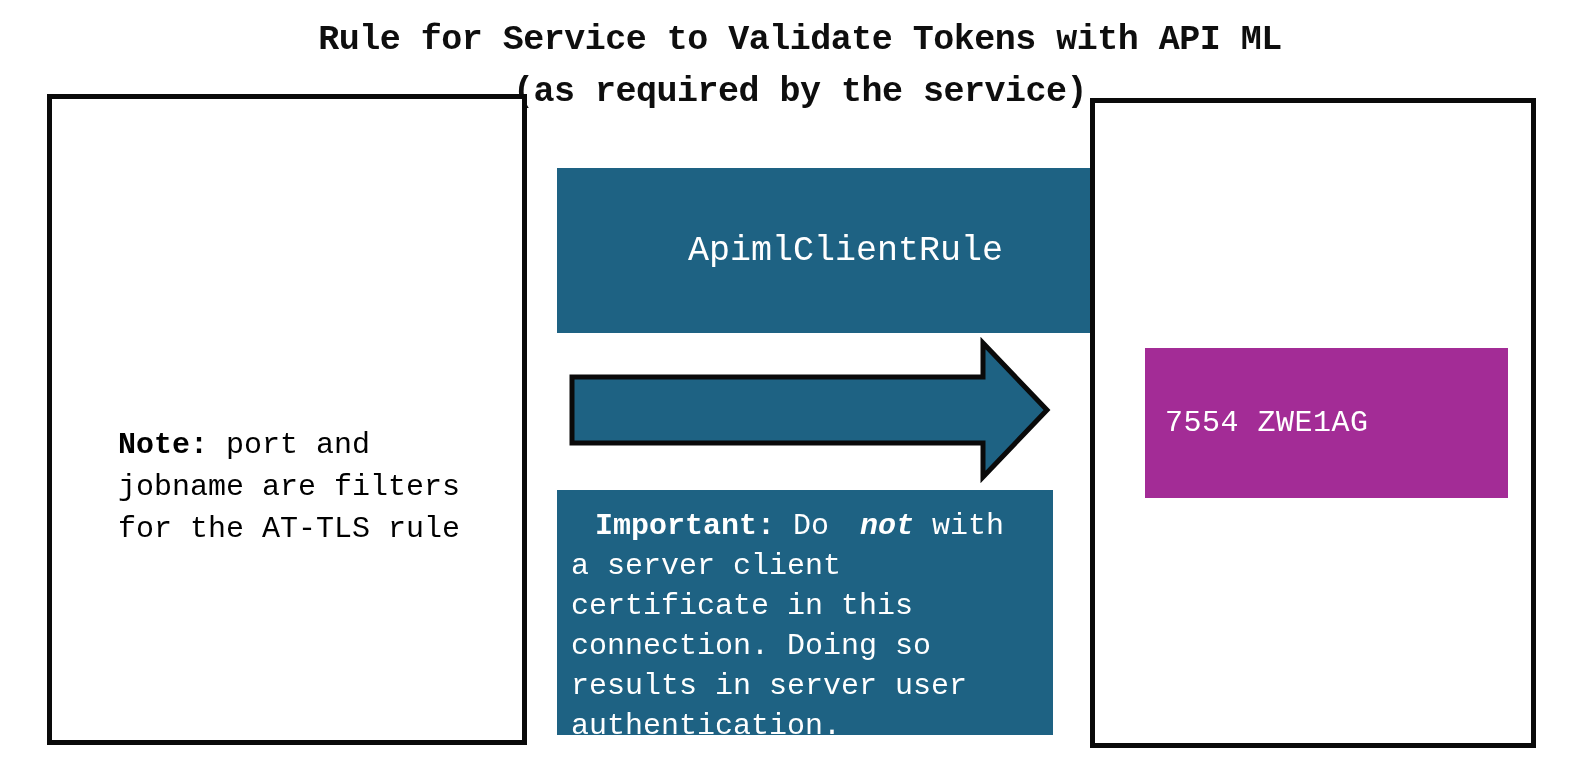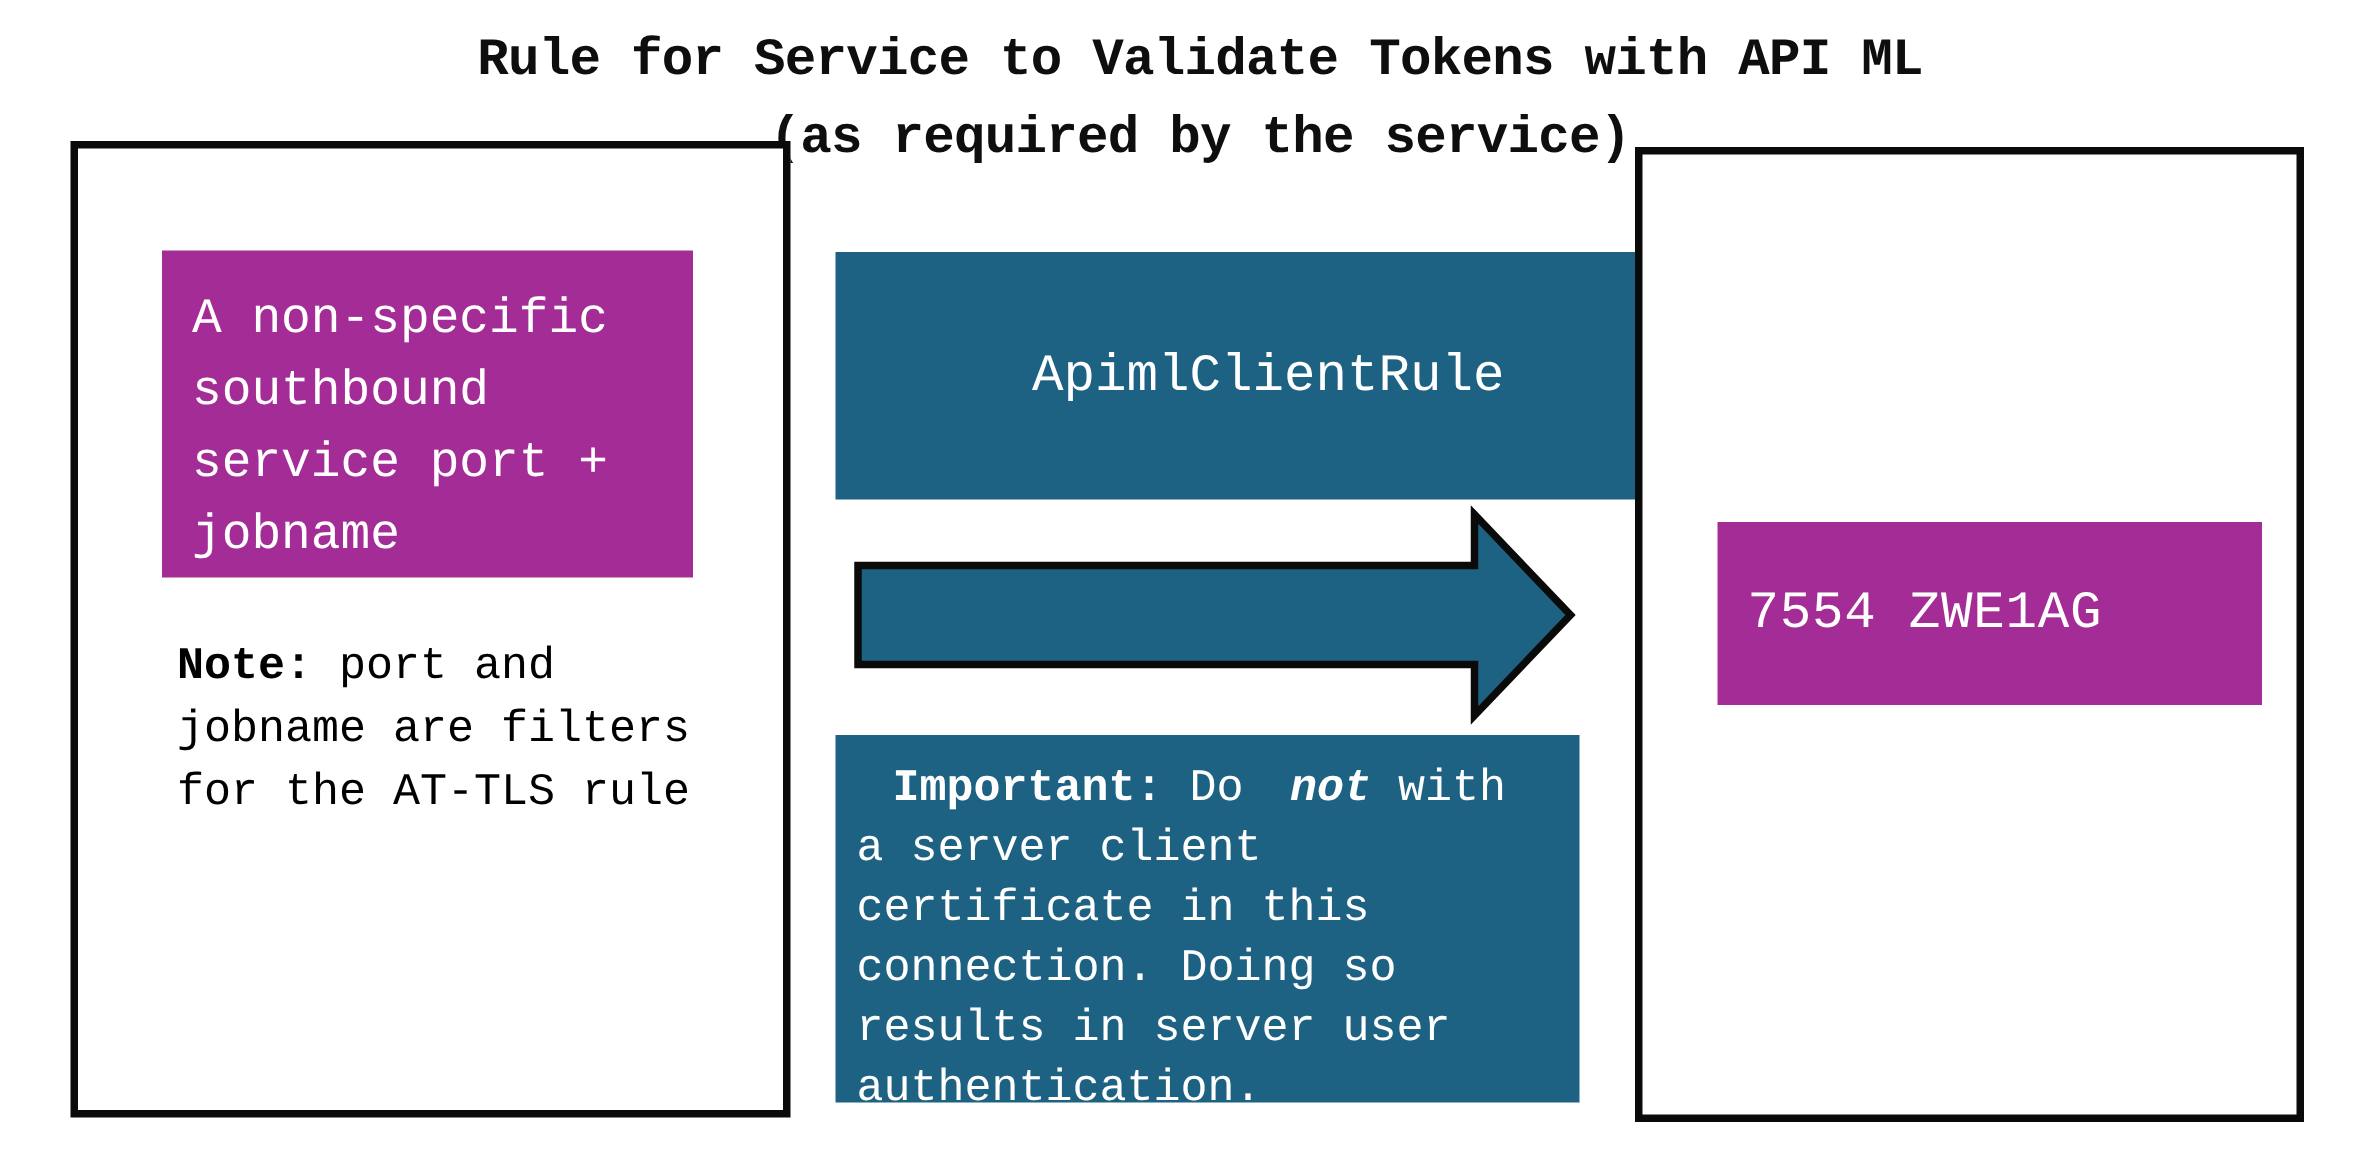--- a/index.html
+++ b/index.html
@@ -43,25 +43,25 @@
     color: #ffffff;
     box-sizing: border-box;
   }
   .service-port-box {
     left: 108px; top: 167px; width: 354px; height: 218px;
     padding: 22px 20px;
     font-size: 33px;
     line-height: 48px;
   }
   .port-jobname-box {
-    left: 1145px; top: 348px; width: 363px; height: 122px;
+    left: 1145px; top: 348px; width: 363px; height: 150px;
     display: flex;
     align-items: center;
     padding-left: 20px;
-    font-size: 35px;
+    font-size: 30px;
     letter-spacing: 0.5px;
   }
 
   .note-text {
     left: 118px; top: 424px; width: 350px;
     color: #000000;
     font-size: 30px;
     line-height: 42px;
   }
   .note-text b { font-weight: bold; }
@@ -94,21 +94,20 @@
 
 <div class="stage">
 
   <div class="abs diagram-title">
     <div>Rule for Service to Validate Tokens with API ML</div>
     <div>(as required by the service)</div>
   </div>
 
   <div class="abs outer-box left-outer"></div>
 
-  <div class="abs magenta-box service-port-box">A non-specific southbound service port + jobname</div>
 
   <div class="abs note-text"><b>Note:</b><span> port and jobname are filters for the AT-TLS rule</span></div>
 
   <div class="abs teal-box rule-box">ApimlClientRule</div>
 
   <svg class="abs arrow-svg" width="495" height="150" viewBox="0 0 495 150">
     <polygon points="12,42 423,42 423,8 487,75 423,142 423,108 12,108" stroke="#0a0a0a" stroke-width="5" stroke-linejoin="miter" fill="#1E6283"></polygon>
   </svg>
 
   <div class="abs teal-box important-box"><b>Important:</b><span> Do </span><span class="emph">not</span><span> with a server client certificate in this connection. Doing so results in server user authentication.</span></div>

